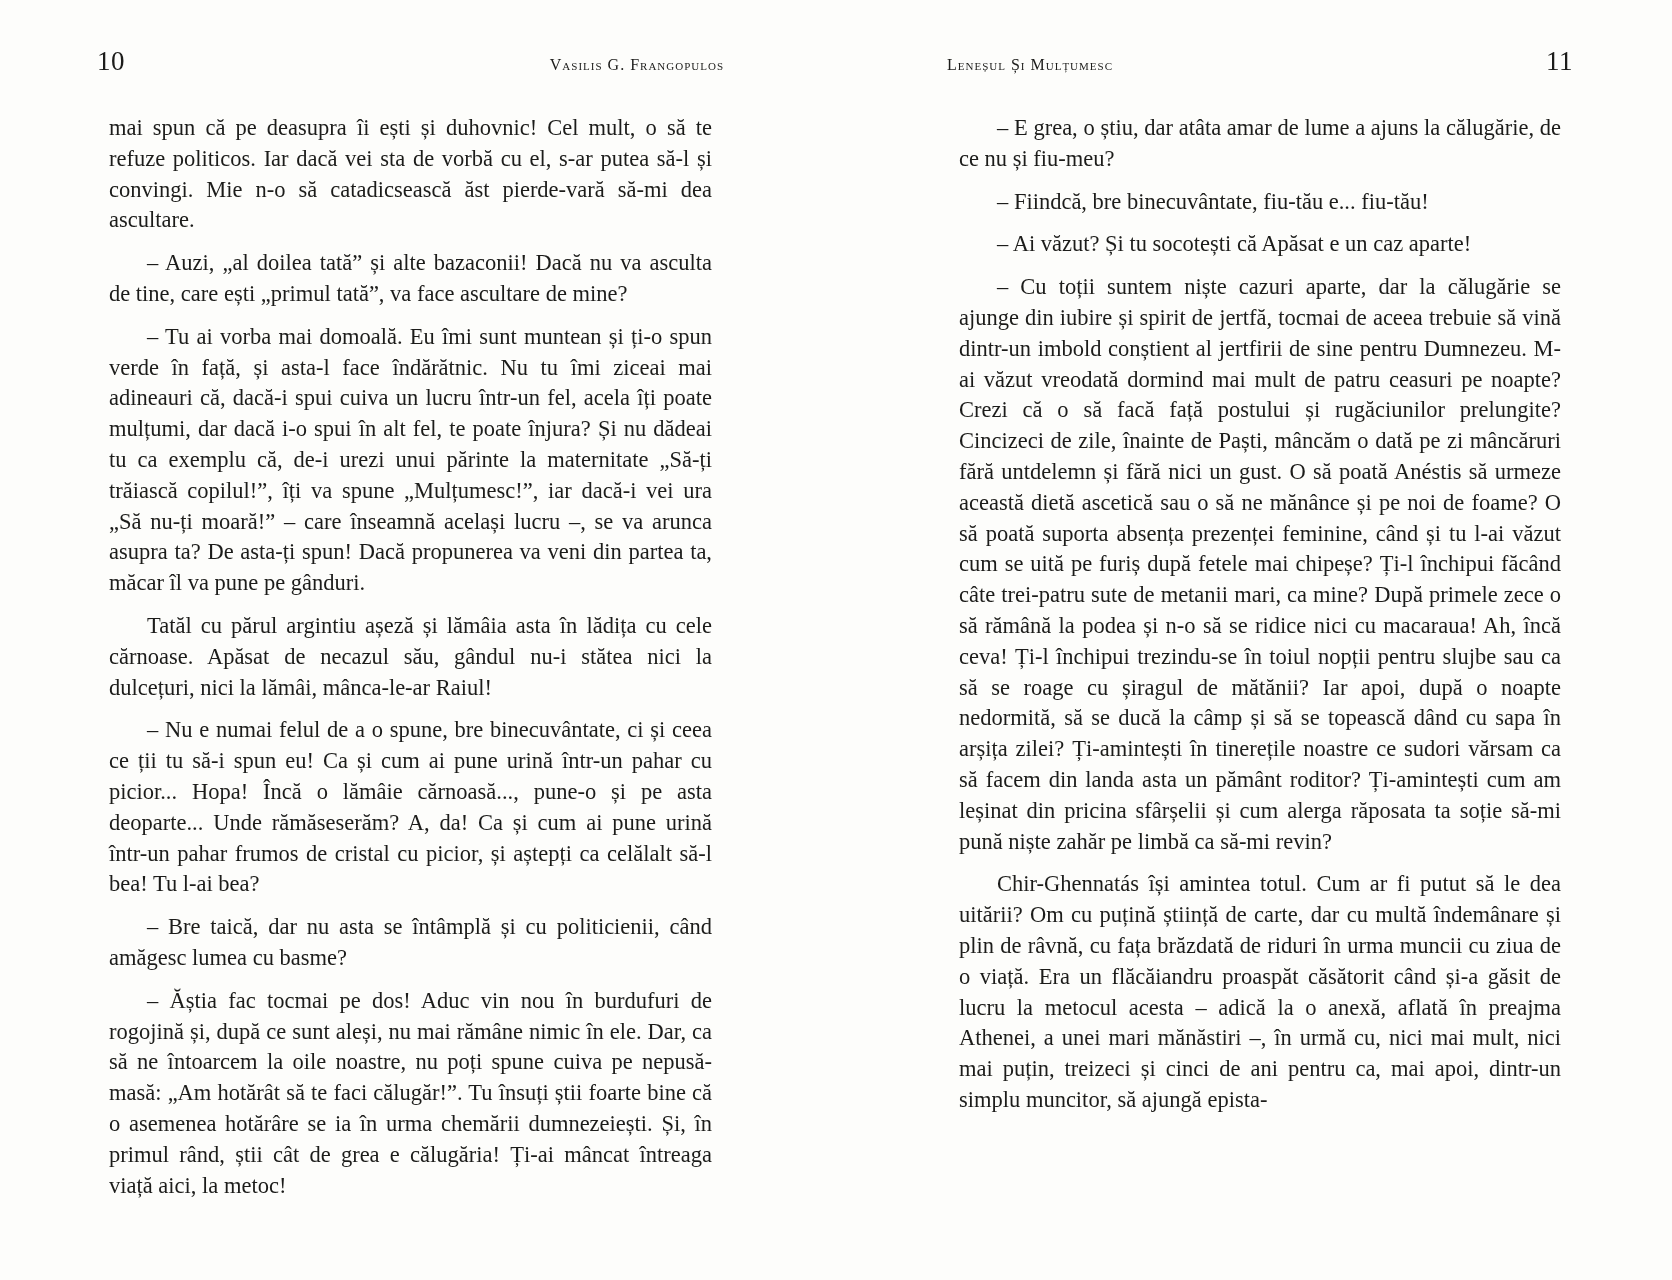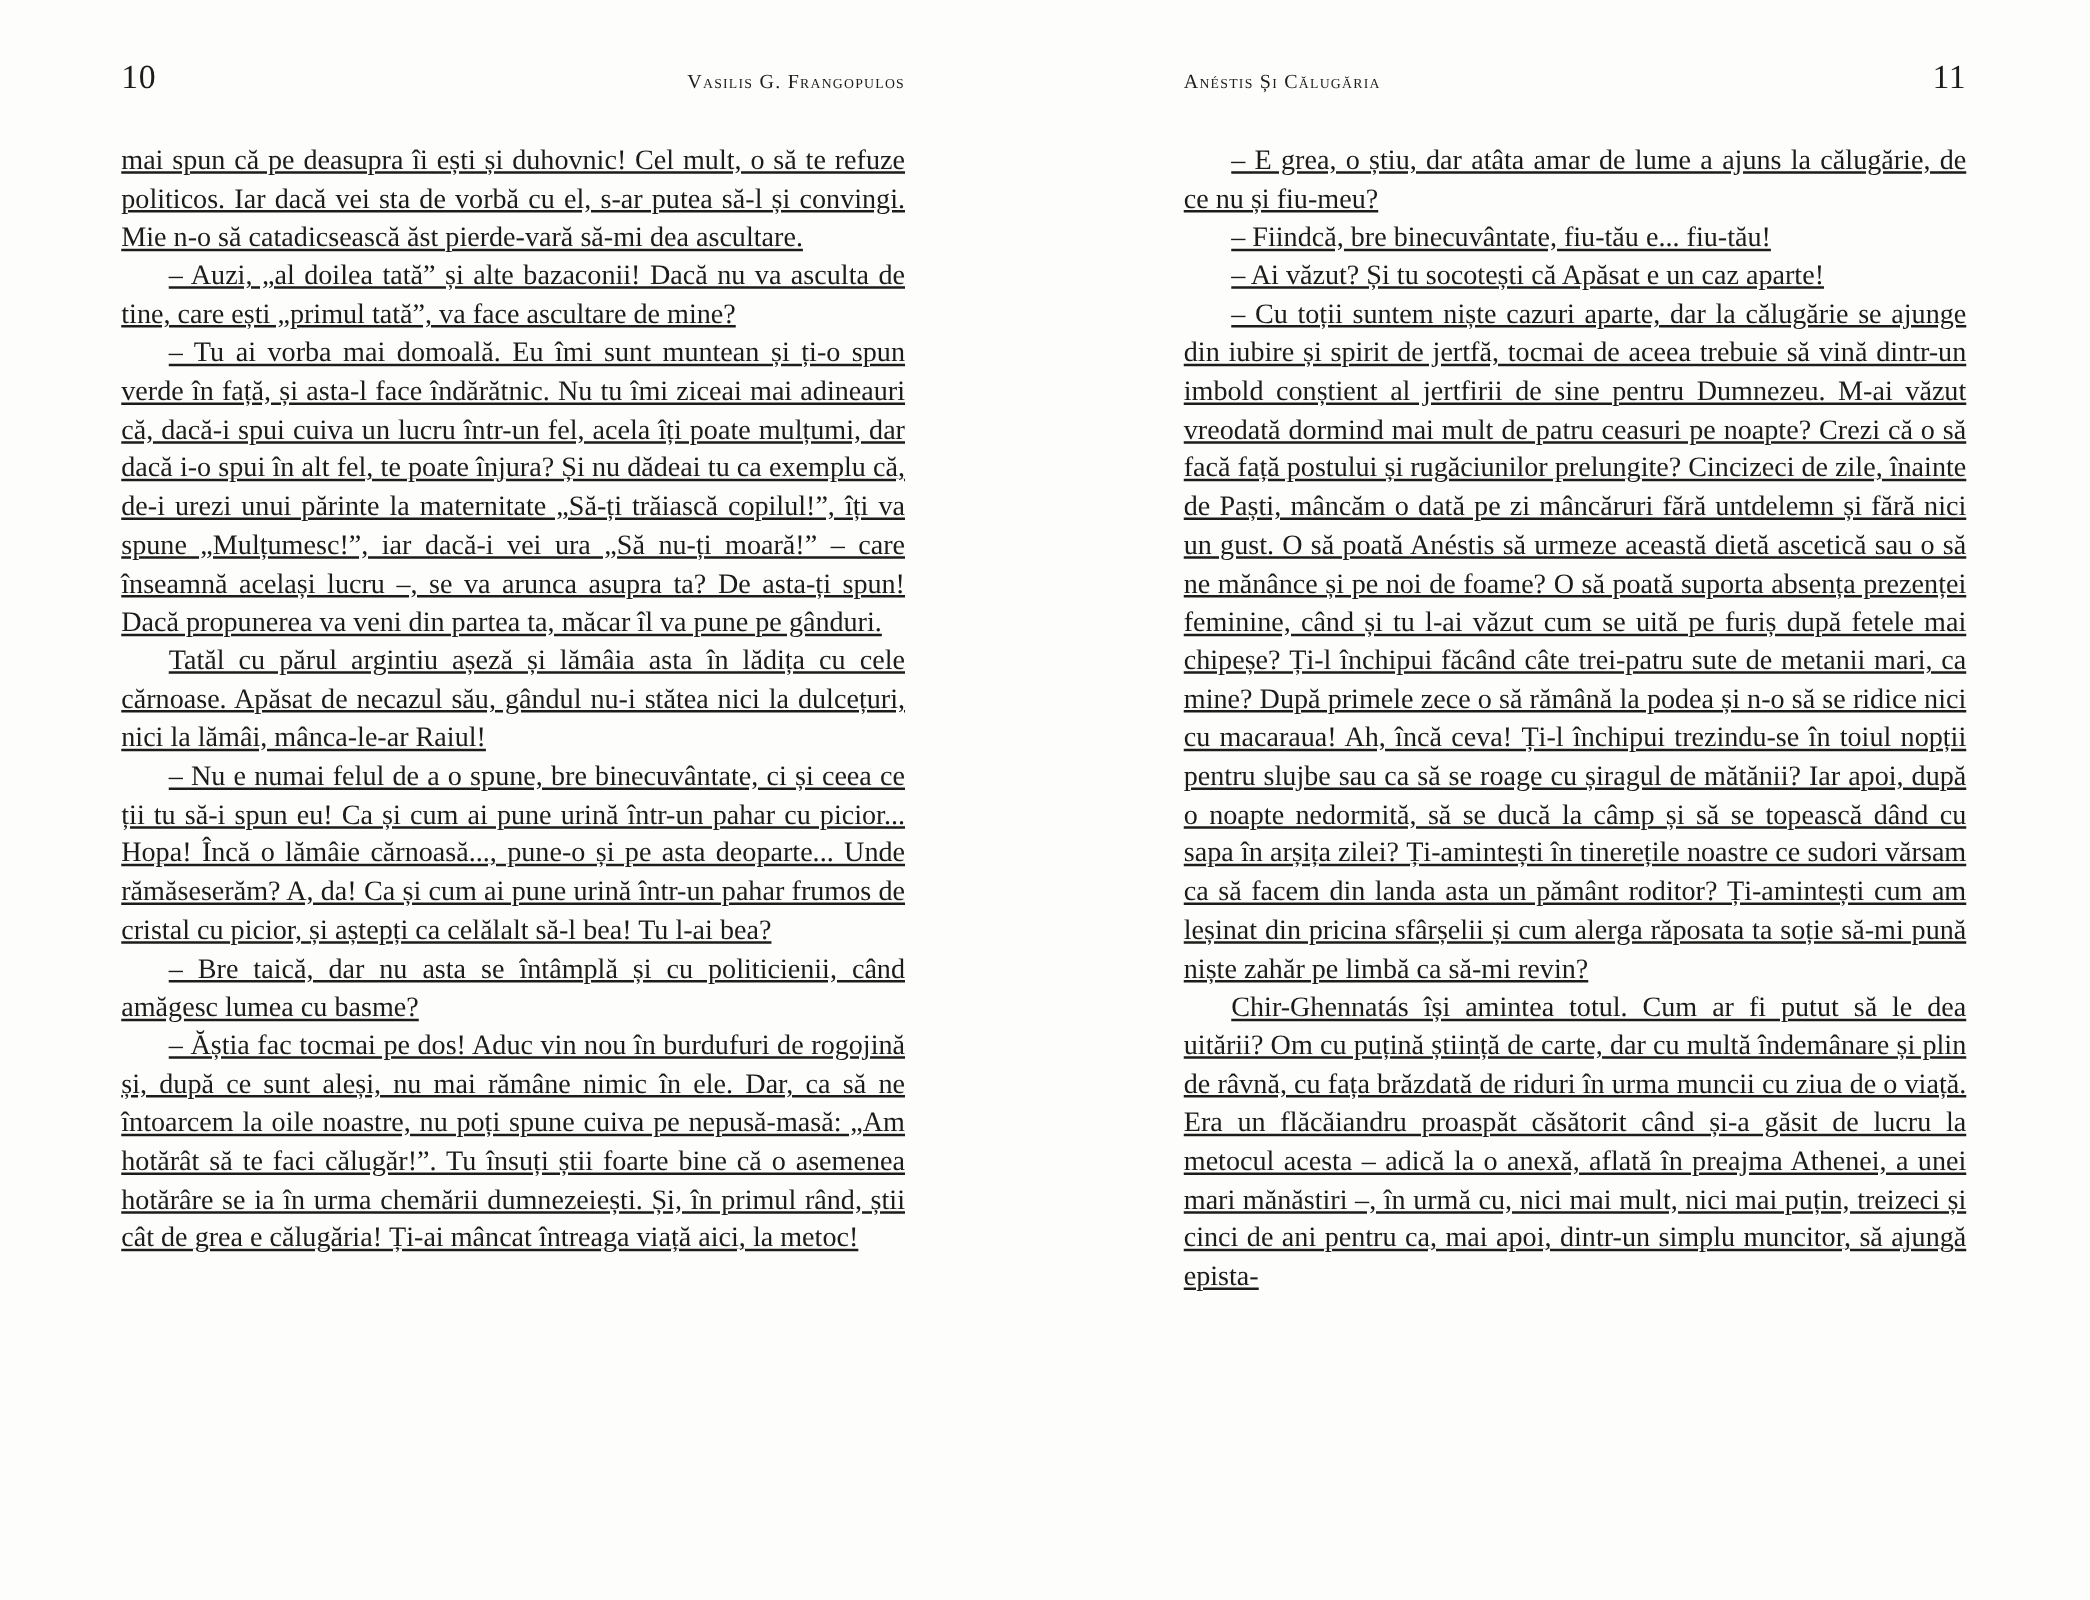--- a/index.html
+++ b/index.html
@@ -46,24 +46,23 @@
     letter-spacing: 1px;
   }
   .pagebody {
     font-size: 22.5px;
     line-height: 30.8px;
     text-align: justify;
     text-justify: inter-word;
     hyphens: none;
   }
   .pagebody p {
-    margin: 0;
+    margin: 12px;
     padding: 0;
     text-indent: 38px;
-    text-decoration: underline;
   }
   
   .page.verso .pagebody p:first-child {
     text-indent: 0;
   }
 </style>
 </head>
 <body>
 
 <div class="spread">
@@ -79,21 +78,21 @@
       <p>– Tu ai vorba mai domoală. Eu îmi sunt muntean și ți-o spun verde în față, și asta-l face îndărătnic. Nu tu îmi ziceai mai adineauri că, dacă-i spui cuiva un lucru într-un fel, acela îți poate mulțumi, dar dacă i-o spui în alt fel, te poate înjura? Și nu dădeai tu ca exemplu că, de-i urezi unui părinte la maternitate „Să-ți trăiască copilul!”, îți va spune „Mulțumesc!”, iar dacă-i vei ura „Să nu-ți moară!” – care înseamnă același lucru –, se va arunca asupra ta? De asta-ți spun! Dacă propunerea va veni din partea ta, măcar îl va pune pe gânduri.</p>
       <p>Tatăl cu părul argintiu așeză și lămâia asta în lădița cu cele cărnoase. Apăsat de necazul său, gândul nu-i stătea nici la dulcețuri, nici la lămâi, mânca-le-ar Raiul!</p>
       <p>– Nu e numai felul de a o spune, bre binecuvântate, ci și ceea ce ții tu să-i spun eu! Ca și cum ai pune urină într-un pahar cu picior... Hopa! Încă o lămâie cărnoasă..., pune-o și pe asta deoparte... Unde rămăseserăm? A, da! Ca și cum ai pune urină într-un pahar frumos de cristal cu picior, și aștepți ca celălalt să-l bea! Tu l-ai bea?</p>
       <p>– Bre taică, dar nu asta se întâmplă și cu politicienii, când amăgesc lumea cu basme?</p>
       <p>– Ăștia fac tocmai pe dos! Aduc vin nou în burdufuri de rogojină și, după ce sunt aleși, nu mai rămâne nimic în ele. Dar, ca să ne întoarcem la oile noastre, nu poți spune cuiva pe nepusă-masă: „Am hotărât să te faci călugăr!”. Tu însuți știi foarte bine că o asemenea hotărâre se ia în urma chemării dumnezeiești. Și, în primul rând, știi cât de grea e călugăria! Ți-ai mâncat întreaga viață aici, la metoc!</p>
     </div>
   </div>
 
   <div class="page recto">
     <div class="pagehead">
-      <span class="rhead">Anéstis Și Călugăria</span>
+      <span class="rhead">Leneșul Și Mulțumesc</span>
       <span class="folio">11</span>
     </div>
     <div class="pagebody">
       <p>– E grea, o știu, dar atâta amar de lume a ajuns la călugărie, de ce nu și fiu-meu?</p>
       <p>– Fiindcă, bre binecuvântate, fiu-tău e... fiu-tău!</p>
       <p>– Ai văzut? Și tu socotești că Apăsat e un caz aparte!</p>
       <p>– Cu toții suntem niște cazuri aparte, dar la călugărie se ajunge din iubire și spirit de jertfă, tocmai de aceea trebuie să vină dintr-un imbold conștient al jertfirii de sine pentru Dumnezeu. M-ai văzut vreodată dormind mai mult de patru ceasuri pe noapte? Crezi că o să facă față postului și rugăciunilor prelungite? Cincizeci de zile, înainte de Paști, mâncăm o dată pe zi mâncăruri fără untdelemn și fără nici un gust. O să poată Anéstis să urmeze această dietă ascetică sau o să ne mănânce și pe noi de foame? O să poată suporta absența prezenței feminine, când și tu l-ai văzut cum se uită pe furiș după fetele mai chipeșe? Ți-l închipui făcând câte trei-patru sute de metanii mari, ca mine? După primele zece o să rămână la podea și n-o să se ridice nici cu macaraua! Ah, încă ceva! Ți-l închipui trezindu-se în toiul nopții pentru slujbe sau ca să se roage cu șiragul de mătănii? Iar apoi, după o noapte nedormită, să se ducă la câmp și să se topească dând cu sapa în arșița zilei? Ți-amintești în tinerețile noastre ce sudori vărsam ca să facem din landa asta un pământ roditor? Ți-amintești cum am leșinat din pricina sfârșelii și cum alerga răposata ta soție să-mi pună niște zahăr pe limbă ca să-mi revin?</p>
       <p>Chir-Ghennatás își amintea totul. Cum ar fi putut să le dea uitării? Om cu puțină știință de carte, dar cu multă îndemânare și plin de râvnă, cu fața brăzdată de riduri în urma muncii cu ziua de o viață. Era un flăcăiandru proaspăt căsătorit când și-a găsit de lucru la metocul acesta – adică la o anexă, aflată în preajma Athenei, a unei mari mănăstiri –, în urmă cu, nici mai mult, nici mai puțin, treizeci și cinci de ani pentru ca, mai apoi, dintr-un simplu muncitor, să ajungă epista-</p>
     </div>
   </div>

